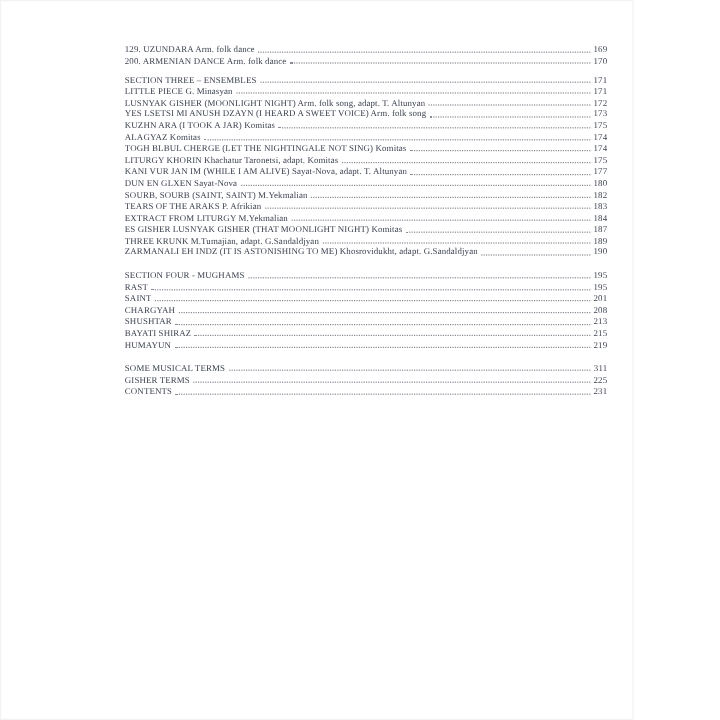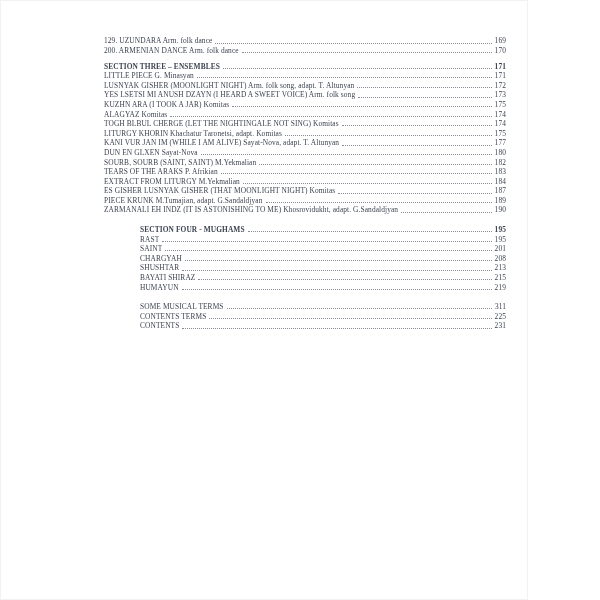--- a/index.html
+++ b/index.html
@@ -18,37 +18,37 @@
   }
   .toc {
     position: absolute;
     left: 104px;
     top: 36px;
     width: 402px;
     color: #3d4350;
   }
   .toc-group { margin: 0; }
   .toc-group.gap-small { margin-top: 6px; }
-  .toc-group.gap-large { margin-top: 10px; margin-left: 36px; }
+  .toc-group.gap-large { margin-top: 10px; }
   .toc-row {
     display: flex;
     align-items: flex-end;
     height: 9.6px;
     font-size: 7.4px;
     line-height: 9.2px;
     letter-spacing: 0.1px;
   }
   .toc-row .label {
     white-space: nowrap;
     overflow: hidden;
     flex: 0 1 auto;
   }
   .toc-row.bold .label,
   .toc-row.bold .pagenum {
-    font-weight: bold;
+    font-weight: normal;
   }
   .toc-row .leader {
     flex: 1 1 auto;
     border-bottom: 1px dotted #868b94;
     margin: 0 3px 2px 3px;
     min-width: 8px;
   }
   .toc-row .pagenum {
     flex: 0 0 auto;
     white-space: nowrap;
@@ -137,21 +137,21 @@
           <span class="label">EXTRACT FROM LITURGY M.Yekmalian</span>
           <span class="leader"></span>
           <span class="pagenum">184</span>
         </div>
         <div class="toc-row">
           <span class="label">ES GISHER LUSNYAK GISHER (THAT MOONLIGHT NIGHT) Komitas</span>
           <span class="leader"></span>
           <span class="pagenum">187</span>
         </div>
         <div class="toc-row">
-          <span class="label">PIECE KRUNK M.Tumajian, adapt. G.Sandaldjyan</span>
+          <span class="label">THREE KRUNK M.Tumajian, adapt. G.Sandaldjyan</span>
           <span class="leader"></span>
           <span class="pagenum">189</span>
         </div>
         <div class="toc-row">
           <span class="label">ZARMANALI EH INDZ (IT IS ASTONISHING TO ME) Khosrovidukht, adapt. G.Sandaldjyan</span>
           <span class="leader"></span>
           <span class="pagenum">190</span>
         </div>
       </div>
       <div class="toc-group gap-large">
@@ -191,21 +191,21 @@
           <span class="pagenum">219</span>
         </div>
       </div>
       <div class="toc-group gap-large">
         <div class="toc-row">
           <span class="label">SOME MUSICAL TERMS</span>
           <span class="leader"></span>
           <span class="pagenum">311</span>
         </div>
         <div class="toc-row">
-          <span class="label">CONTENTS TERMS</span>
+          <span class="label">GISHER TERMS</span>
           <span class="leader"></span>
           <span class="pagenum">225</span>
         </div>
         <div class="toc-row">
           <span class="label">CONTENTS</span>
           <span class="leader"></span>
           <span class="pagenum">231</span>
         </div>
       </div>
     </div>

